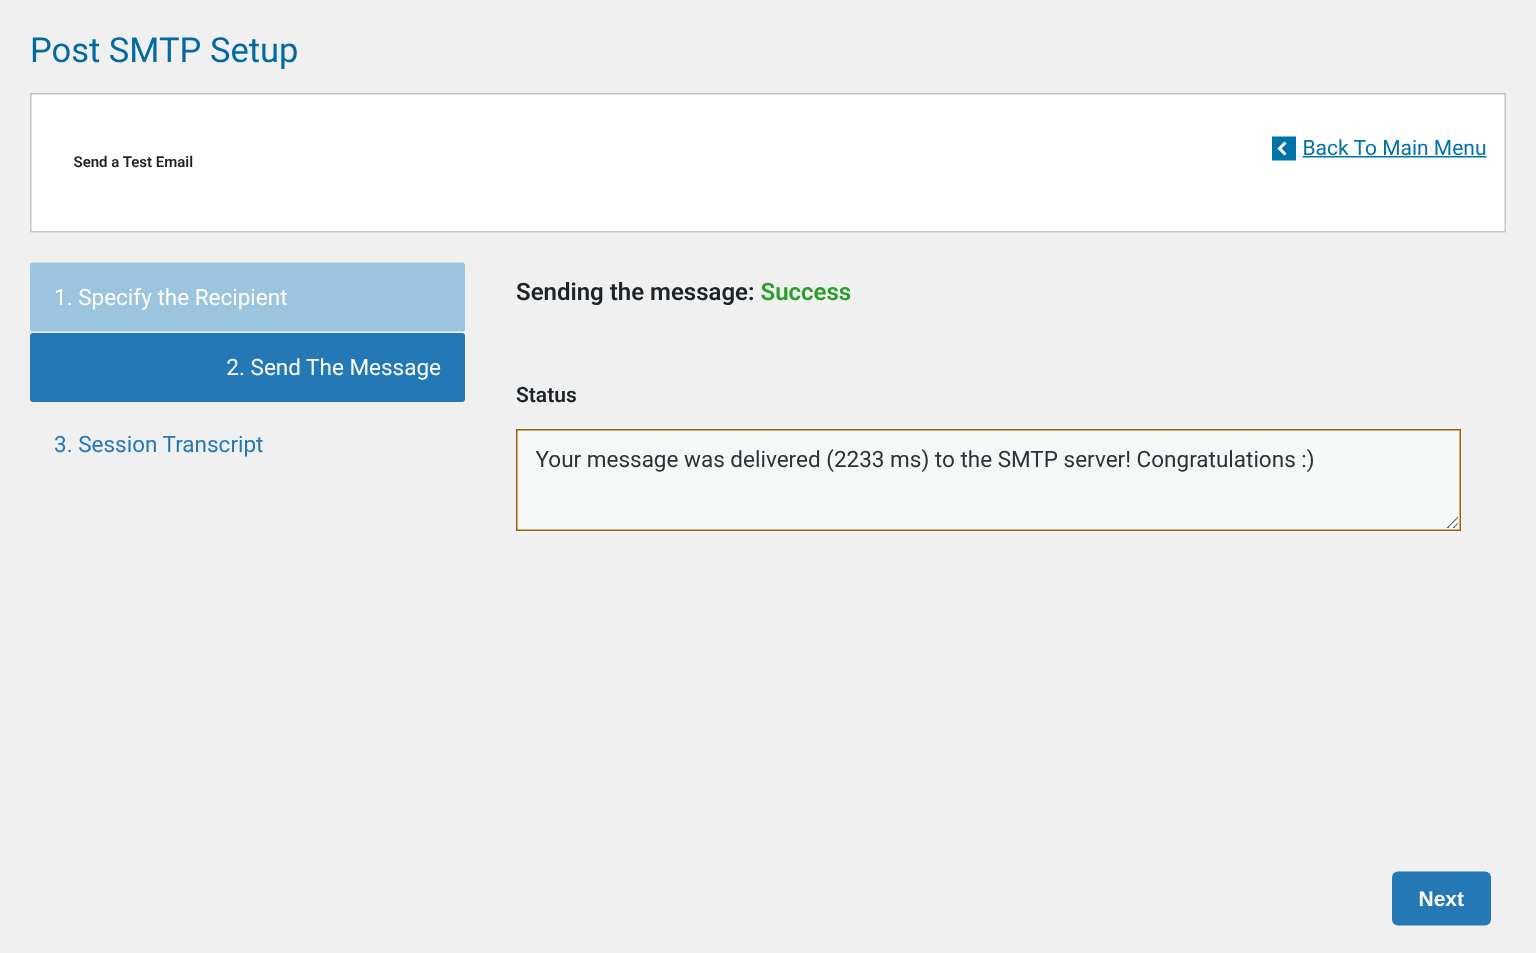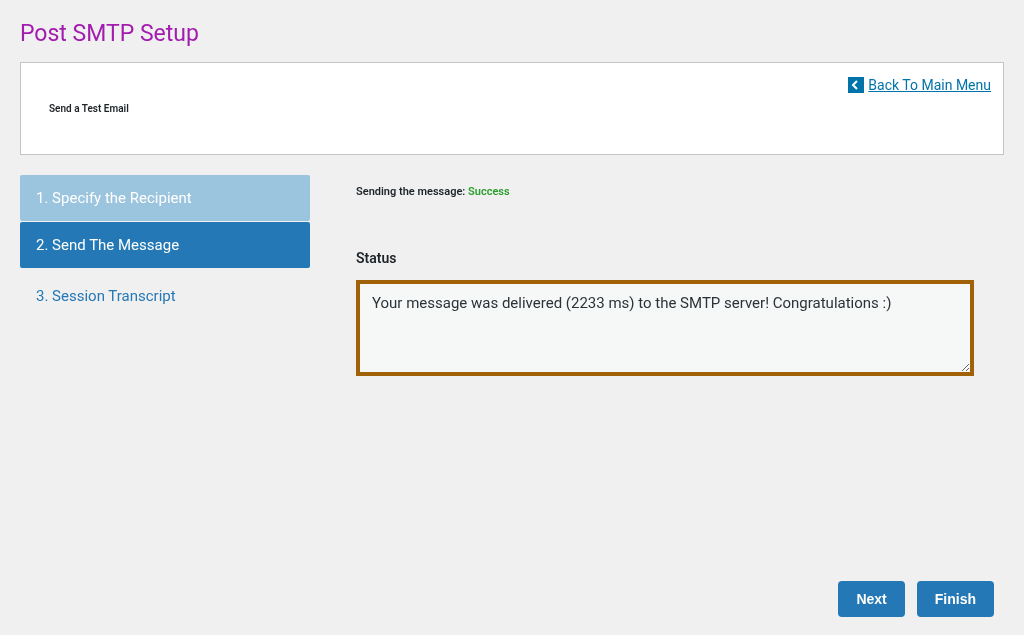--- a/index.html
+++ b/index.html
@@ -7,32 +7,32 @@
       font-family: -apple-system, BlinkMacSystemFont, "Segoe UI", Roboto, sans-serif;
       background: #f0f0f1;
       width: 1024px;
       height: 635px;
       overflow: hidden;
     }
     .wrapper { padding: 10px 20px 20px 20px; }
     .page-title {
       font-size: 23px;
       font-weight: 400;
-      color: #a21caf;
+      color: #0369a1;
       padding: 10px 0 15px 0;
     }
     .header-card {
       background: #fff;
       border: 1px solid #c3c4c7;
       padding: 20px 28px 40px 28px;
       position: relative;
     }
     .back-link-row {
       position: absolute;
-      top: 14px;
+      top: 28px;
       right: 12px;
       display: flex;
       align-items: center;
       gap: 4px;
     }
     .back-link-row a {
       color: #0073aa;
       text-decoration: underline;
       font-size: 14px;
     }
@@ -49,45 +49,45 @@
     }
     .card-title {
       font-size: 10px;
       font-weight: 600;
       color: #1d2327;
       margin-top: 20px;
     }
     .content-row {
       display: flex;
       margin-top: 20px;
-      gap: 46px;
+      gap: 34px;
     }
     .steps-col { width: 290px; flex-shrink: 0; }
     .step {
       padding: 14px 16px;
       font-size: 15px;
       cursor: pointer;
       border-radius: 2px;
       margin-bottom: 1px;
     }
     .step-disabled { background: #9bc4de; color: #fff; }
-    .step-active { background: #2478b5; color: #fff; }
+    .step-active { background: #2478b5; color: #fff; text-align: right; }
     .step-plain { background: transparent; color: #2478b5; padding: 18px 16px; }
     .main-col {
       flex: 1;
       padding-right: 30px;
     }
-    .sending-line { font-size: 11px; font-weight: 600; color: #1d2327; margin-top: 10px; }
+    .sending-line { font-size: 16px; font-weight: 600; color: #1d2327; margin-top: 10px; }
     .sending-line .success { color: #2a9d2a; }
     .status-label { font-size: 14px; font-weight: 600; color: #1d2327; margin-top: 52px; }
     .status-box {
       margin-top: 14px;
       width: 100%;
-      height: 96px;
-      border: 4px solid #a16207;
+      height: 68px;
+      border: 1px solid #a16207;
       background: #f6f7f7;
       padding: 10px 12px;
       font-size: 15px;
       color: #2c3338;
       font-family: inherit;
       resize: both;
     }
     .footer-buttons {
       position: absolute;
       right: 30px;
@@ -136,14 +136,13 @@
         <span>Sending the message: </span><span class="success">Success</span>
       </div>
       <div class="status-label">Status</div>
       <textarea class="status-box" readonly="" style="">Your message was delivered (2233 ms) to the SMTP server! Congratulations :)</textarea>
     </div>
   </div>
 </div>
 
 <div class="footer-buttons">
   <button class="btn">Next</button>
-  <button class="btn">Finish</button>
 </div>
 
 </body></html>

